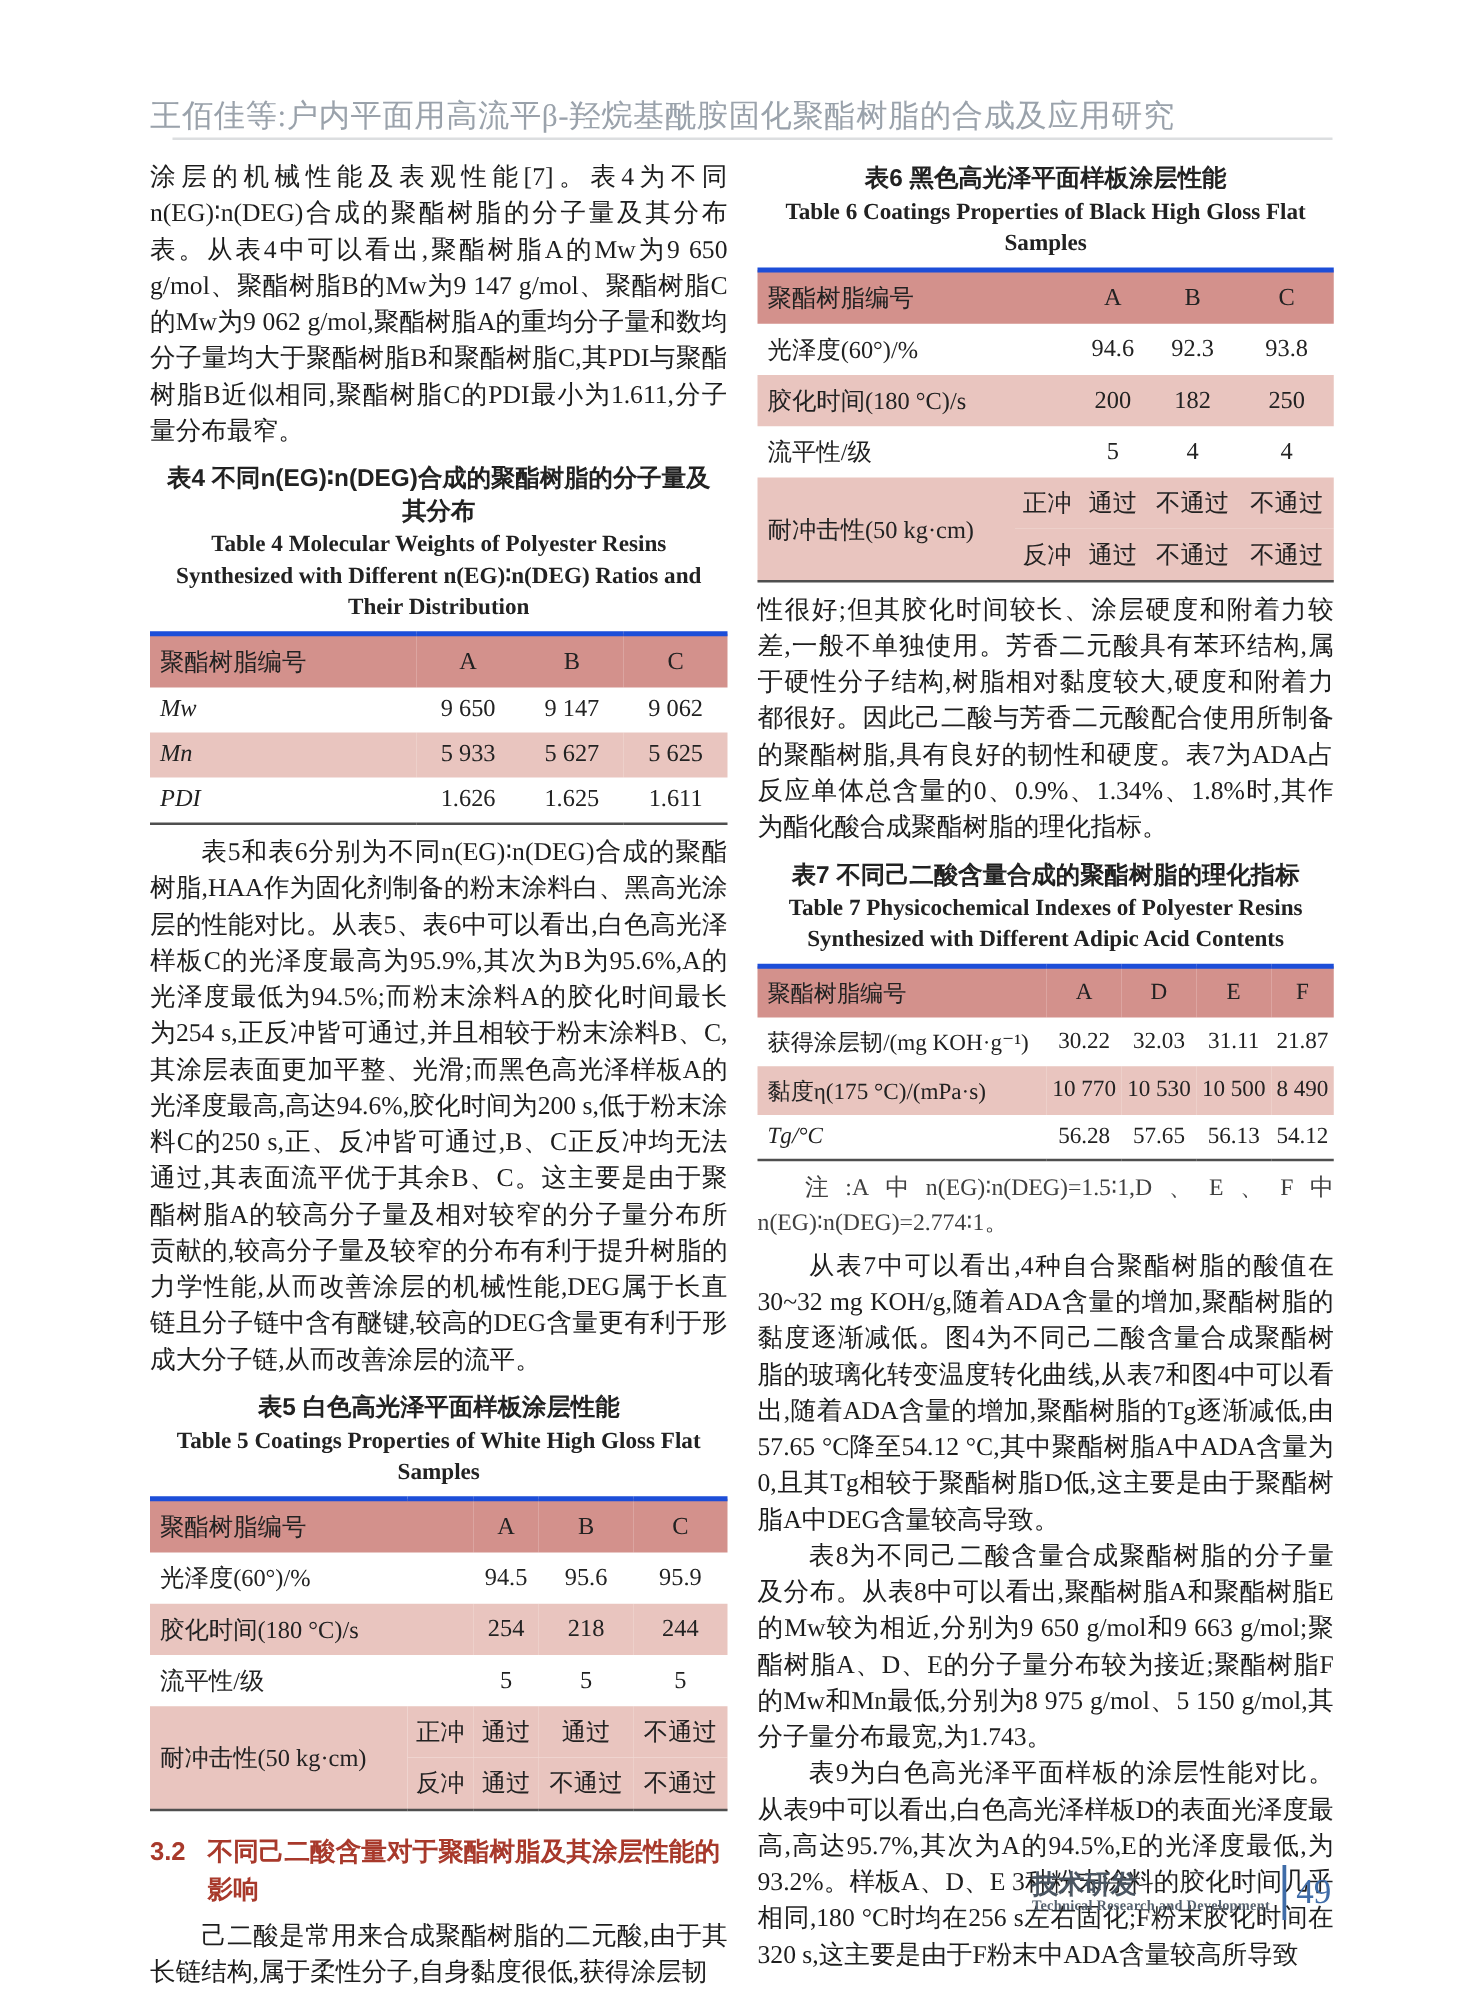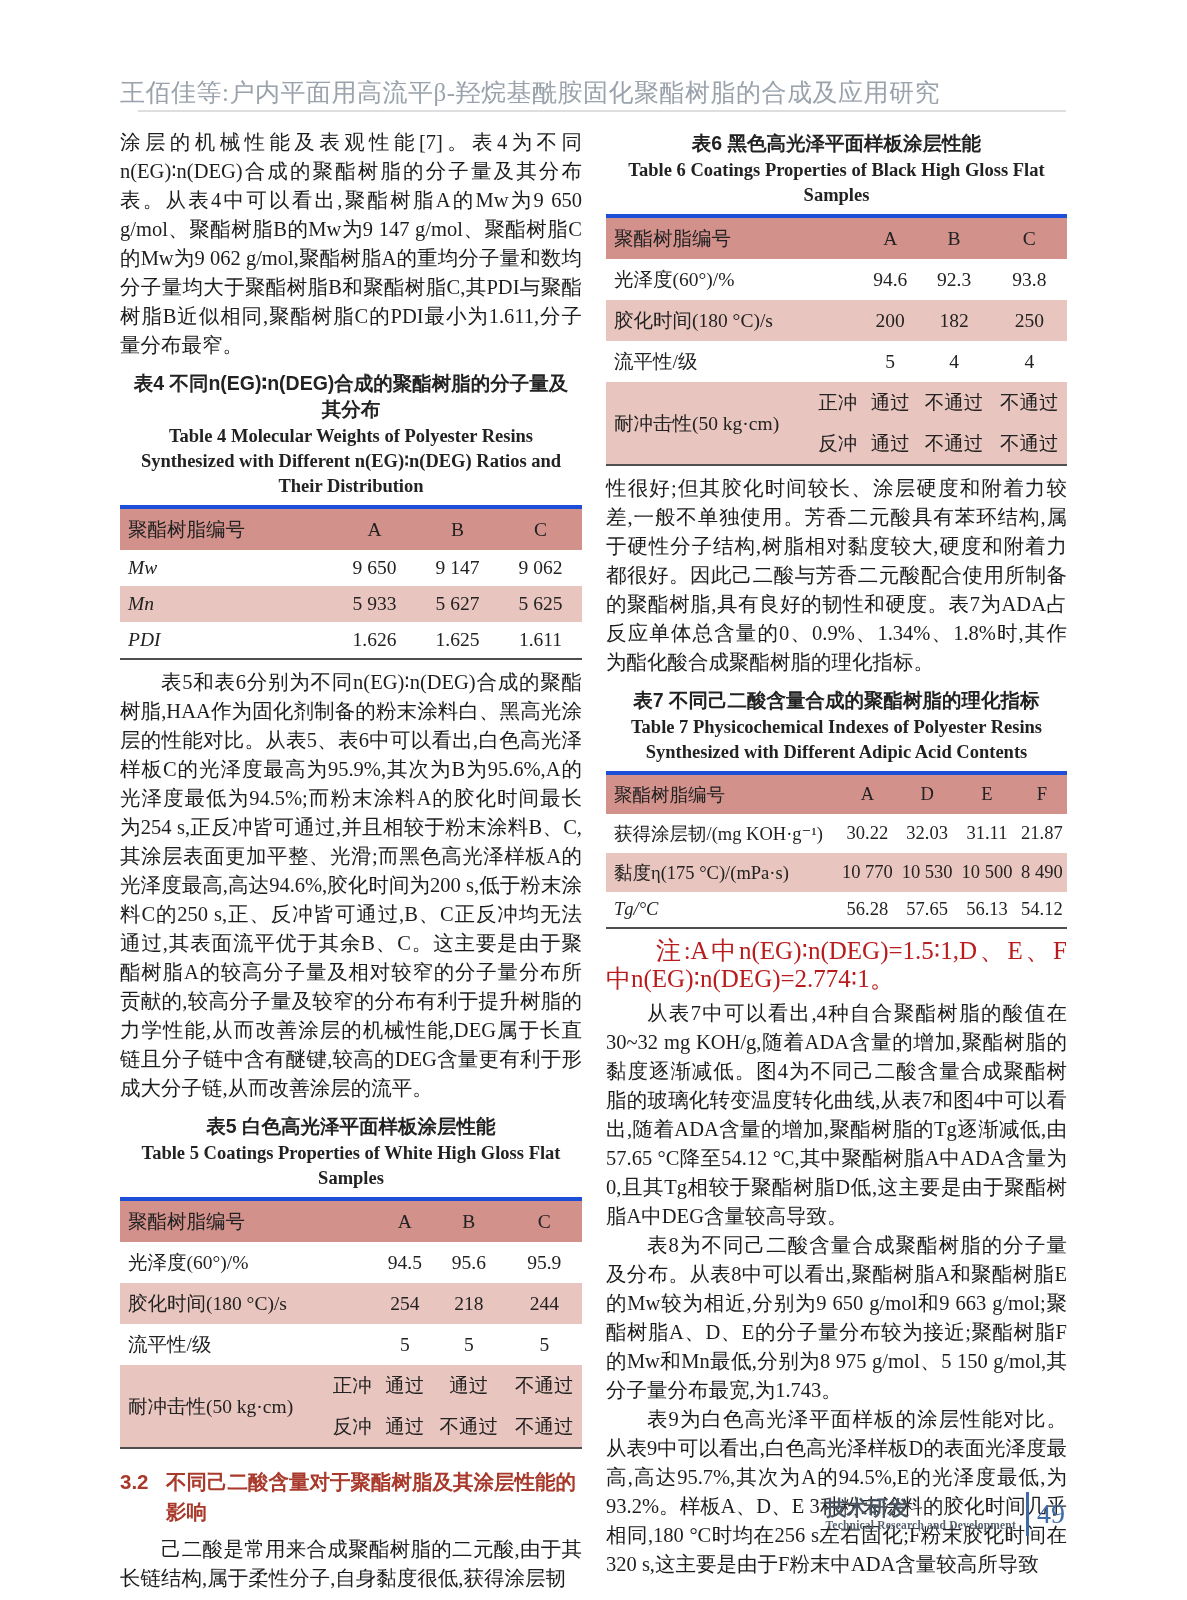--- a/index.html
+++ b/index.html
@@ -34,21 +34,21 @@
   .row-pink { background:#e9c5bf; }
   .ital { font-style:italic; }
 
   
   .section-heading { display:flex; margin:18px 0 8px 0; color:#a8392b;
     font-family:"Liberation Sans","DejaVu Sans",sans-serif; font-weight:bold; font-size:20.5px; line-height:30px; }
   .section-num { flex:0 0 46px; }
   .section-title { flex:1; }
 
   
-  .table-note { color:#b91c1c; font-size:25px; line-height:28px; text-indent:2em; text-align:justify; margin:2px 0 6px 0; }
+  .table-note { color:#404040; font-size:19px; line-height:28px; text-indent:2em; text-align:justify; margin:2px 0 6px 0; }
 
   
   .footer { position:absolute; top:1492px; right:122px; display:flex; align-items:center; }
   .footer-labels { text-align:left; margin-right:10px; }
   .footer-zh { font-family:"Liberation Sans","DejaVu Sans",sans-serif; font-weight:bold; font-size:21px; color:#4b5662; line-height:22px; }
   .footer-en { font-weight:bold; font-size:11.5px; color:#55616e; letter-spacing:.2px; }
   .footer-bar { width:3px; height:44px; background:#3f6ca8; margin-right:8px; }
   .footer-page { font-size:28px; color:#3f6ca8; }
 </style>
 </head>

